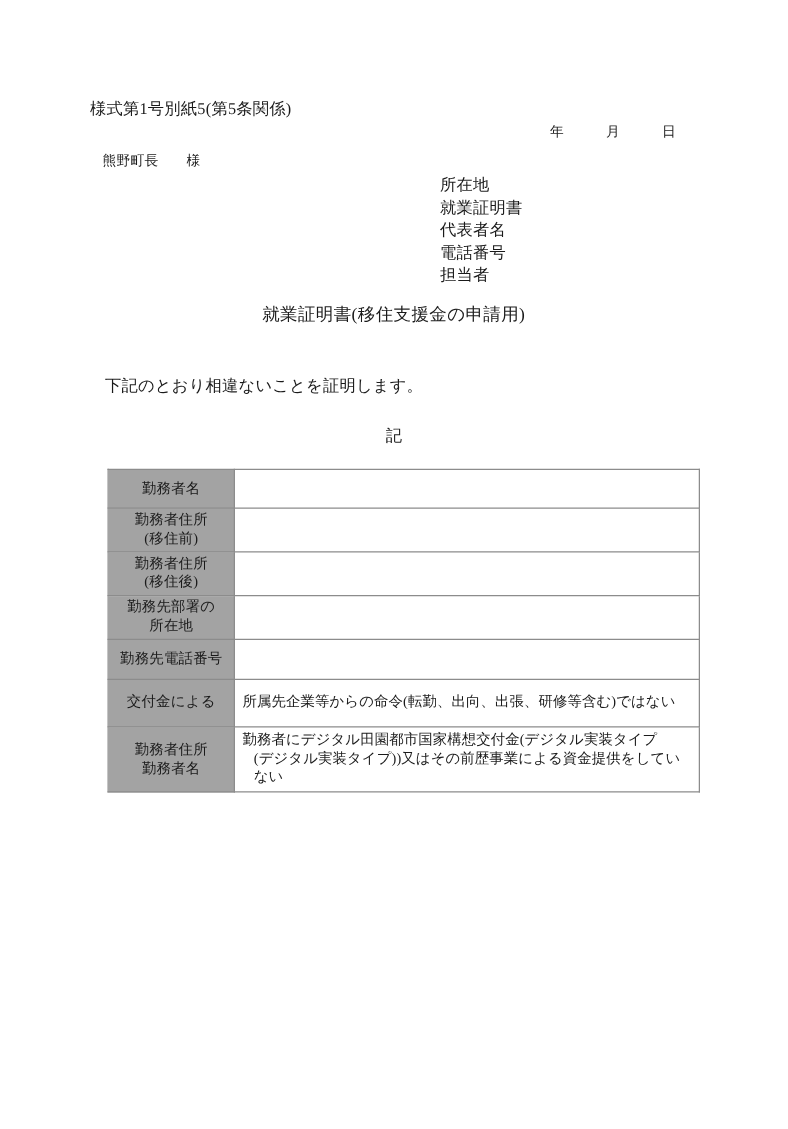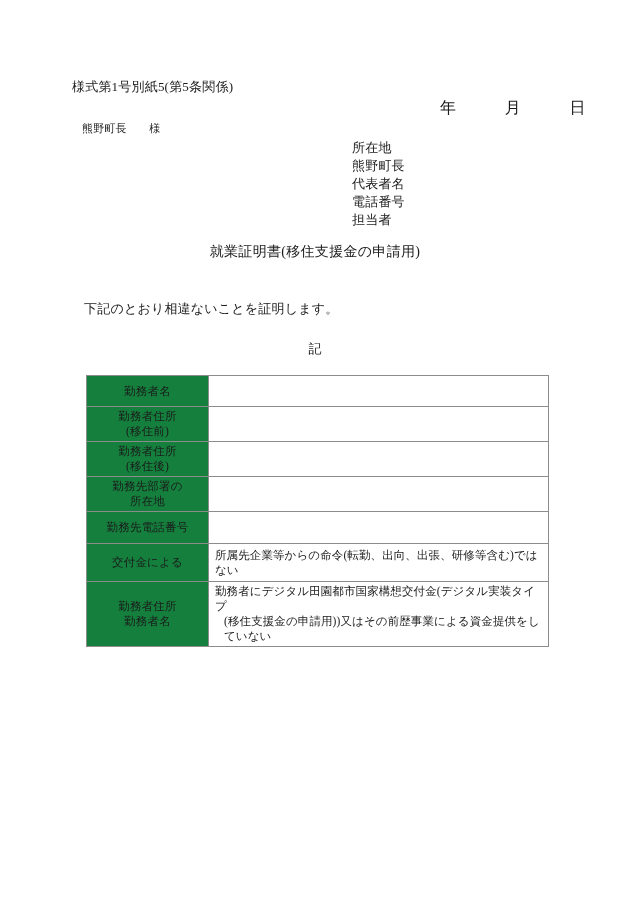--- a/index.html
+++ b/index.html
@@ -24,21 +24,21 @@
   
   .form-code {
     left: 72px; top: 78px;
     font-size: 13px;
     letter-spacing: 0.2px;
     white-space: nowrap;
     text-align: center;
   }
   .date-line {
     left: 440px; top: 98px;
-    font-size: 16px;
+    font-size: 11px;
     white-space: pre;
     letter-spacing: 0.2px;
   }
   .addressee {
     left: 82px; top: 121px;
     font-size: 11px;
     white-space: pre;
     letter-spacing: 0.2px;
   }
 
@@ -81,28 +81,28 @@
     table-layout: fixed;
   }
   .info-table td {
     border: 1px solid #8c8c8c;
     font-size: 11.5px;
     padding: 2px 4px;
     vertical-align: middle;
     line-height: 15px;
   }
   .info-table td.label {
-    width: 122px;
-    background: #15803d;
+    width: 101px;
+    background: #a3a3a3;
     text-align: center;
     letter-spacing: 0.2px;
     color: #1a1a1a;
   }
   .info-table td.value {
-    width: 340px;
+    width: 372px;
     background: #ffffff;
     text-align: left;
     padding-left: 6px;
     letter-spacing: 0.1px;
   }
   .info-table tr.r1 td { height: 31px; }
   .info-table tr.r2 td { height: 31px; }
   .info-table tr.r3 td { height: 31px; }
   .info-table tr.r4 td { height: 31px; }
   .info-table tr.r5 td { height: 32px; }
@@ -127,21 +127,21 @@
 <div class="page">
 
   <div class="abs form-code">様式第1号別紙5(第5条関係)</div>
 
   <div class="abs date-line">年　　　月　　　日</div>
 
   <div class="abs addressee">熊野町長　　様</div>
 
   <div class="abs issuer-block">
     <div>所在地</div>
-    <div>熊野町長</div>
+    <div>就業証明書</div>
     <div>代表者名</div>
     <div>電話番号</div>
     <div>担当者</div>
   </div>
 
   <div class="abs doc-title">就業証明書(移住支援金の申請用)</div>
 
   <div class="abs statement">下記のとおり相違ないことを証明します。</div>
 
   <div class="abs ki-mark">記</div>
@@ -181,20 +181,20 @@
         <td class="label">交付金による</td>
         <td class="value">所属先企業等からの命令(転勤、出向、出張、研修等含む)ではない</td>
       </tr>
       <tr class="r8">
         <td class="label">
             <div>勤務者住所</div>
             <div>勤務者名</div>
           </td>
         <td class="value">
           <span>勤務者にデジタル田園都市国家構想交付金(デジタル実装タイプ</span>
-          <span class="value-line2">(移住支援金の申請用))又はその前歴事業による資金提供をしていない</span>
+          <span class="value-line2">(デジタル実装タイプ))又はその前歴事業による資金提供をしていない</span>
         </td>
       </tr>
     </tbody>
   </table>
 
 
 </div>
 
 </body></html>

